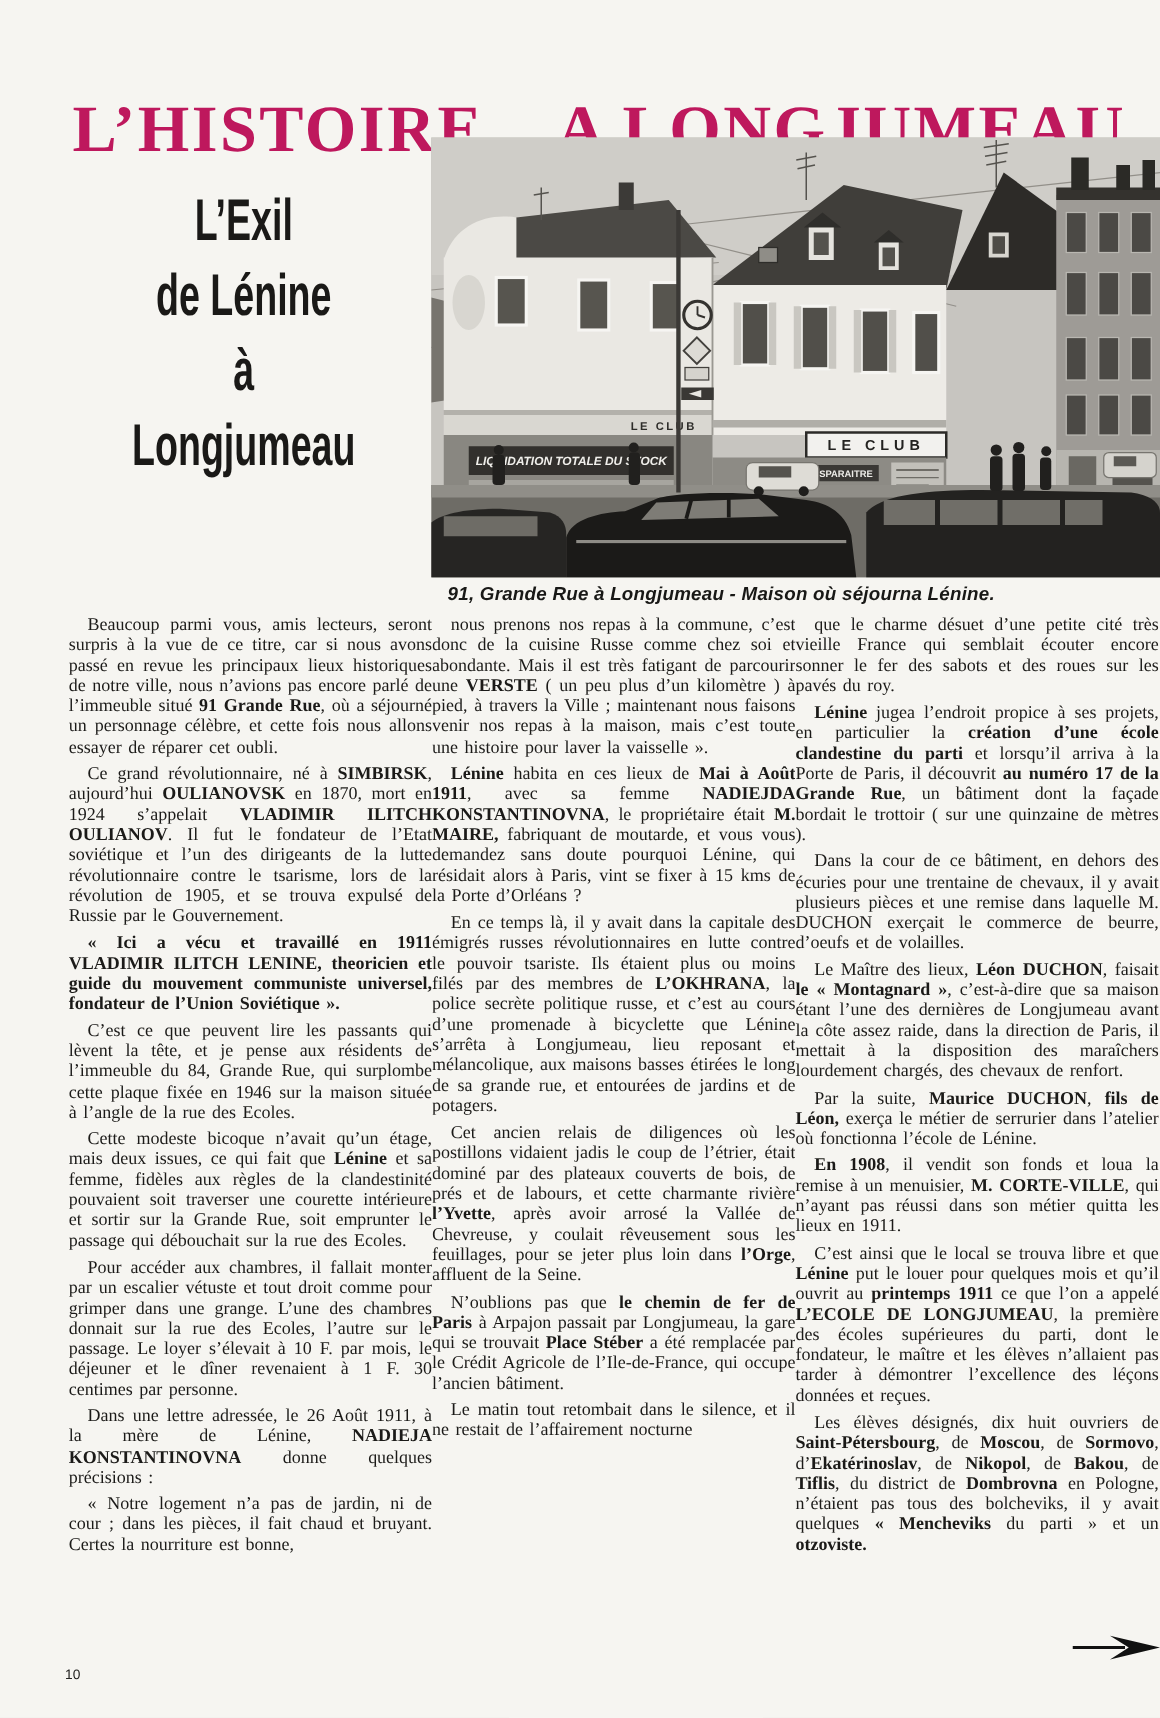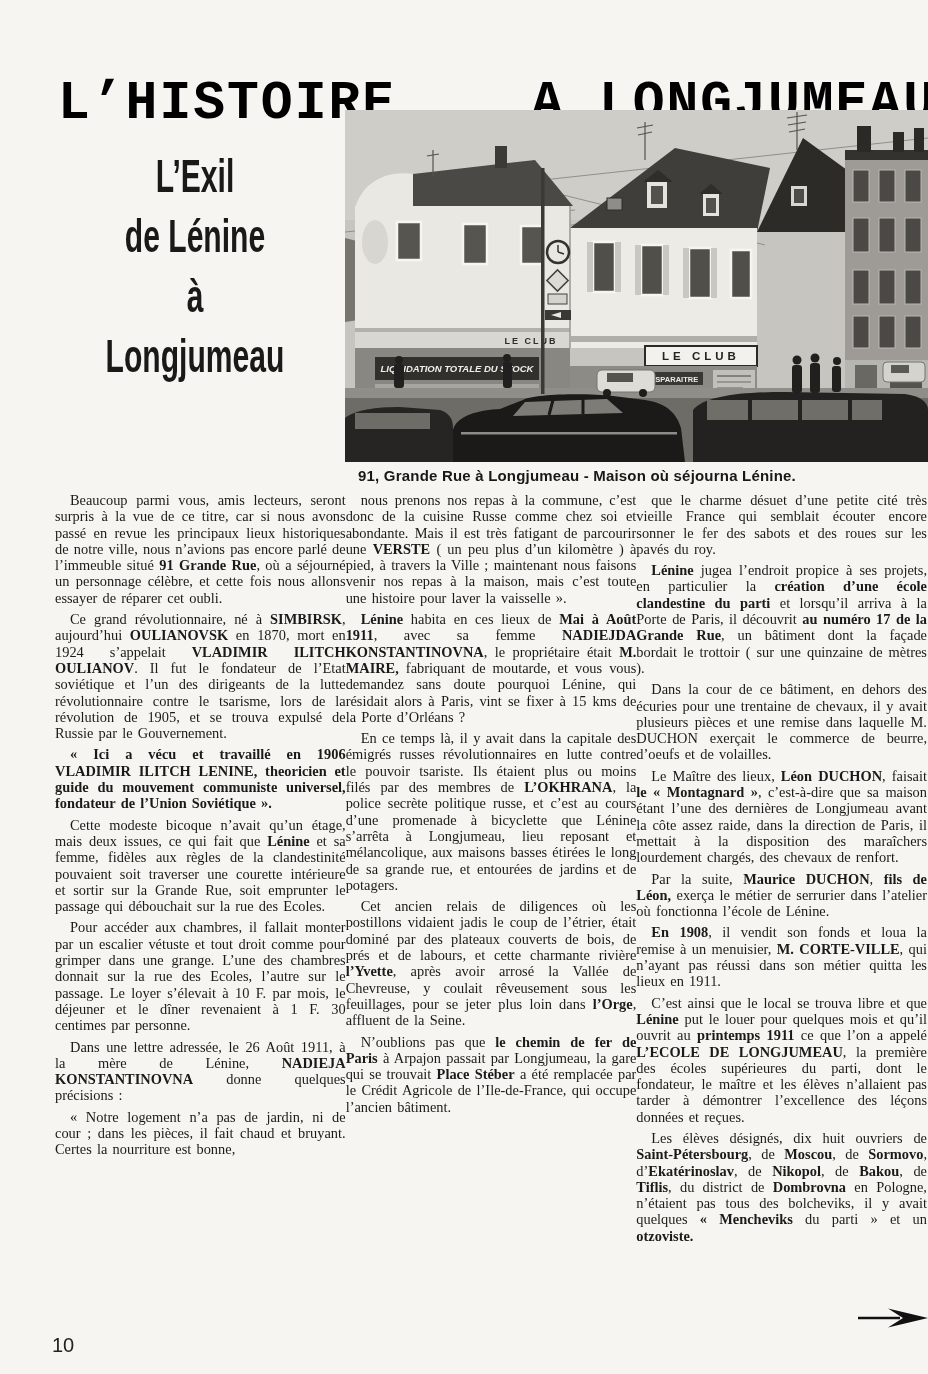--- a/index.html
+++ b/index.html
@@ -10,62 +10,62 @@
   }
   .page{
     position:relative;width:928px;height:1374px;
     background:#f6f5f1;
     overflow:hidden;
     color:#1b1a18;
   }
   
   .main-title{
     position:absolute;left:58px;top:42px;width:870px;
-    font-family:Liberation Mono, monospace;
+    font-family:Liberation Serif, serif;
     font-weight:bold;font-size:53px;line-height:1;
-    letter-spacing:2px;color:#000000;white-space:nowrap;
+    letter-spacing:2px;color:#be185d;white-space:nowrap;
     transform:scaleX(1.0);
   }
   
   .exil-title{
     position:absolute;left:-25px;top:146px;width:440px;
     text-align:center;
     font-family:"Liberation Sans", sans-serif;
     font-weight:bold;font-size:47px;color:#1a1917;
     transform:scaleX(0.64);transform-origin:center top;
   }
   .exil-line{line-height:60px;white-space:nowrap;}
   
   .photo-fig{position:absolute;left:345px;top:110px;width:464px;margin:0;}
   .photo-frame{display:block;width:583px;height:352px;background:#c7c5c0;}
   .photo-caption{
     margin-top:5px;text-align:center;
     font-family:"Liberation Sans", sans-serif;
-    font-weight:bold;font-size:15px;color:#181816;
+    font-weight:bold;font-style:italic;font-size:15px;color:#181816;
     letter-spacing:0.2px;
   }
   
   .columns{
     position:absolute;left:55px;top:492px;width:872px;height:858px;
     display:grid;grid-template-columns:repeat(3,1fr);
     overflow:hidden;
   }
   .col{overflow:hidden;}
   .col p{
     margin:0 0 5px 0;
     font-size:14.4px;line-height:16.3px;
     text-align:justify;text-indent:15px;
     color:#1b1a18;word-spacing:1.6px;
   }
   .col p b{font-weight:bold;margin-top:28px;}
   
   .page-number{
     position:absolute;left:52px;top:1334px;
     font-family:"Liberation Sans", sans-serif;
-    font-size:20px;color:#232220;
+    font-size:11px;color:#232220;
   }
   .continuation-arrow{position:absolute;left:858px;top:1304px;width:70px;height:28px;}
   text{font-family:"Liberation Sans", sans-serif;}
 </style>
 </head>
 <body>
 
 <div class="page">
 
   <h1 class="main-title">L’HISTOIRE... A LONGJUMEAU</h1>
@@ -245,32 +245,34 @@
         <line x1="505" y1="290" x2="505" y2="310" stroke="#232220" stroke-width="4"></line>
       </g>
     </svg>
     <figcaption class="photo-caption">91, Grande Rue à Longjumeau - Maison où séjourna Lénine.</figcaption>
   </figure>
 
   <div class="columns" id="columns">
       <div class="col">
         <p><span>Beaucoup parmi vous, amis lecteurs, seront surpris à la vue de ce titre, car si nous avons passé en revue les principaux lieux historiques de notre ville, nous n’avions pas encore parlé de l’immeuble situé </span><b>91 Grande Rue</b><span>, où a séjourné un personnage célèbre, et cette fois nous allons essayer de réparer cet oubli.</span></p>
         <p><span>Ce grand révolutionnaire, né à </span><b>SIMBIRSK</b><span>, aujourd’hui </span><b>OULIANOVSK</b><span> en 1870, mort en 1924 s’appelait </span><b>VLADIMIR ILITCH OULIANOV</b><span>. Il fut le fondateur de l’Etat soviétique et l’un des dirigeants de la lutte révolutionnaire contre le tsarisme, lors de la révolution de 1905, et se trouva expulsé de Russie par le Gouvernement.</span></p>
-        <p><b>« Ici a vécu et travaillé en 1906 VLADIMIR ILITCH LENINE, theoricien et guide du mouvement communiste universel, fondateur de l’Union Soviétique ».</b></p>
+        <p><b>« Ici a vécu et travaillé en 1911 VLADIMIR ILITCH LENINE, theoricien et guide du mouvement communiste universel, fondateur de l’Union Soviétique ».</b></p>
+        <p><span>C’est ce que peuvent lire les passants qui lèvent la tête, et je pense aux résidents de l’immeuble du 84, Grande Rue, qui surplombe cette plaque fixée en 1946 sur la maison située à l’angle de la rue des Ecoles.</span></p>
         <p><span>Cette modeste bicoque n’avait qu’un étage, mais deux issues, ce qui fait que </span><b>Lénine</b><span> et sa femme, fidèles aux règles de la clandestinité pouvaient soit traverser une courette intérieure et sortir sur la Grande Rue, soit emprunter le passage qui débouchait sur la rue des Ecoles.</span></p>
         <p><span>Pour accéder aux chambres, il fallait monter par un escalier vétuste et tout droit comme pour grimper dans une grange. L’une des chambres donnait sur la rue des Ecoles, l’autre sur le passage. Le loyer s’élevait à 10 F. par mois, le déjeuner et le dîner revenaient à 1 F. 30 centimes par personne.</span></p>
         <p><span>Dans une lettre adressée, le 26 Août 1911, à la mère de Lénine, </span><b>NADIEJA KONSTANTINOVNA</b><span> donne quelques précisions :</span></p>
         <p><span>« Notre logement n’a pas de jardin, ni de cour ; dans les pièces, il fait chaud et bruyant. Certes la nourriture est bonne,</span></p>
       </div>
       <div class="col">
         <p><span>nous prenons nos repas à la commune, c’est donc de la cuisine Russe comme chez soi et abondante. Mais il est très fatigant de parcourir une </span><b>VERSTE</b><span> ( un peu plus d’un kilomètre ) à pied, à travers la Ville ; maintenant nous faisons venir nos repas à la maison, mais c’est toute une histoire pour laver la vaisselle ».</span></p>
         <p><b>Lénine</b><span> habita en ces lieux de </span><b>Mai à Août 1911</b><span>, avec sa femme </span><b>NADIEJDA KONSTANTINOVNA</b><span>, le propriétaire était </span><b>M. MAIRE,</b><span> fabriquant de moutarde, et vous vous demandez sans doute pourquoi Lénine, qui résidait alors à Paris, vint se fixer à 15 kms de la Porte d’Orléans ?</span></p>
         <p><span>En ce temps là, il y avait dans la capitale des émigrés russes révolutionnaires en lutte contre le pouvoir tsariste. Ils étaient plus ou moins filés par des membres de </span><b>L’OKHRANA</b><span>, la police secrète politique russe, et c’est au cours d’une promenade à bicyclette que Lénine s’arrêta à Longjumeau, lieu reposant et mélancolique, aux maisons basses étirées le long de sa grande rue, et entourées de jardins et de potagers.</span></p>
         <p><span>Cet ancien relais de diligences où les postillons vidaient jadis le coup de l’étrier, était dominé par des plateaux couverts de bois, de prés et de labours, et cette charmante rivière </span><b>l’Yvette</b><span>, après avoir arrosé la Vallée de Chevreuse, y coulait rêveusement sous les feuillages, pour se jeter plus loin dans </span><b>l’Orge</b><span>, affluent de la Seine.</span></p>
         <p><span>N’oublions pas que </span><b>le chemin de fer de Paris</b><span> à Arpajon passait par Longjumeau, la gare qui se trouvait </span><b>Place Stéber</b><span> a été remplacée par le Crédit Agricole de l’Ile-de-France, qui occupe l’ancien bâtiment.</span></p>
+        <p><span>Le matin tout retombait dans le silence, et il ne restait de l’affairement nocturne</span></p>
       </div>
       <div class="col">
         <p><span>que le charme désuet d’une petite cité très vieille France qui semblait écouter encore sonner le fer des sabots et des roues sur les pavés du roy.</span></p>
         <p><b>Lénine</b><span> jugea l’endroit propice à ses projets, en particulier la </span><b>création d’une école clandestine du parti</b><span> et lorsqu’il arriva à la Porte de Paris, il découvrit </span><b>au numéro 17 de la Grande Rue</b><span>, un bâtiment dont la façade bordait le trottoir ( sur une quinzaine de mètres ).</span></p>
         <p><span>Dans la cour de ce bâtiment, en dehors des écuries pour une trentaine de chevaux, il y avait plusieurs pièces et une remise dans laquelle M. DUCHON exerçait le commerce de beurre, d’oeufs et de volailles.</span></p>
         <p><span>Le Maître des lieux, </span><b>Léon DUCHON</b><span>, faisait </span><b>le « Montagnard »</b><span>, c’est-à-dire que sa maison étant l’une des dernières de Longjumeau avant la côte assez raide, dans la direction de Paris, il mettait à la disposition des maraîchers lourdement chargés, des chevaux de renfort.</span></p>
         <p><span>Par la suite, </span><b>Maurice DUCHON</b><span>, </span><b>fils de Léon,</b><span> exerça le métier de serrurier dans l’atelier où fonctionna l’école de Lénine.</span></p>
         <p><b>En 1908</b><span>, il vendit son fonds et loua la remise à un menuisier, </span><b>M. CORTE-VILLE</b><span>, qui n’ayant pas réussi dans son métier quitta les lieux en 1911.</span></p>
         <p><span>C’est ainsi que le local se trouva libre et que </span><b>Lénine</b><span> put le louer pour quelques mois et qu’il ouvrit au </span><b>printemps 1911</b><span> ce que l’on a appelé </span><b>L’ECOLE DE LONGJUMEAU</b><span>, la première des écoles supérieures du parti, dont le fondateur, le maître et les élèves n’allaient pas tarder à démontrer l’excellence des léçons données et reçues.</span></p>
         <p><span>Les élèves désignés, dix huit ouvriers de </span><b>Saint-Pétersbourg</b><span>, de </span><b>Moscou</b><span>, de </span><b>Sormovo</b><span>, d’</span><b>Ekatérinoslav</b><span>, de </span><b>Nikopol</b><span>, de </span><b>Bakou</b><span>, de </span><b>Tiflis</b><span>, du district de </span><b>Dombrovna</b><span> en Pologne, n’étaient pas tous des bolcheviks, il y avait quelques </span><b>« Mencheviks</b><span> du parti » et un </span><b>otzoviste.</b></p>

